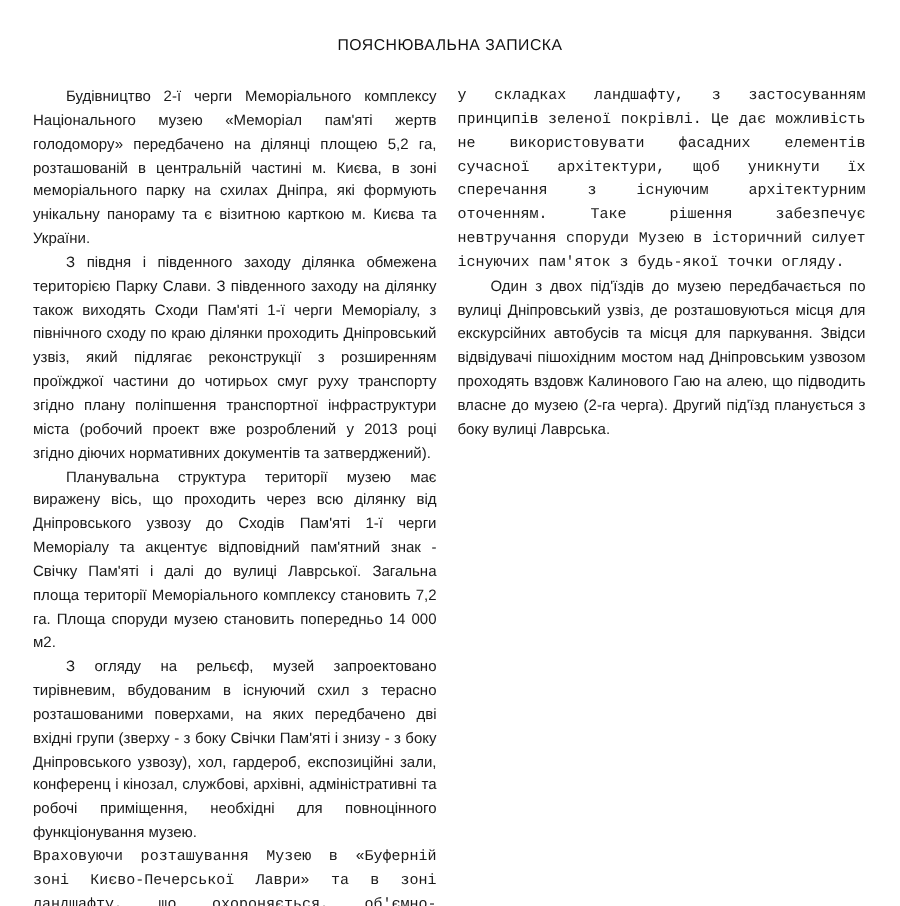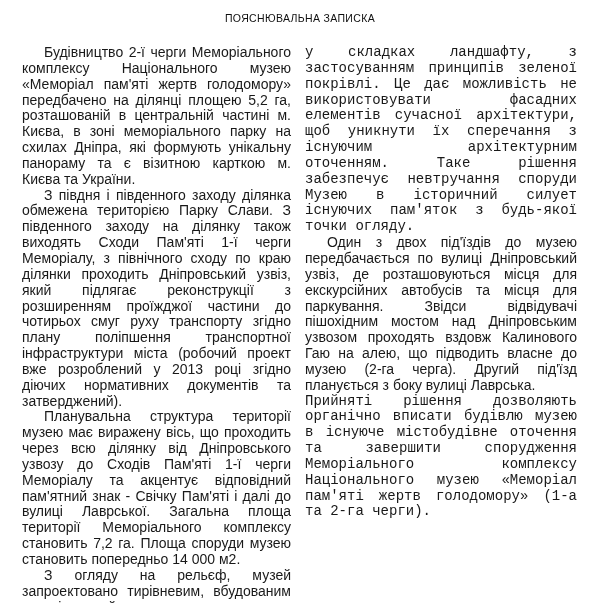--- a/index.html
+++ b/index.html
@@ -20,21 +20,21 @@
     width: 600px;
     height: 604px;
     box-sizing: border-box;
   }
   .doc-title {
     text-align: center;
     font-size: 10.5px;
     letter-spacing: 0.35px;
     font-weight: 400;
     color: #0f0f0f;
-    margin: 0;
+    margin: 12px;
     padding-top: 12px;
     padding-bottom: 0;
     font-family: "Liberation Sans", sans-serif;
   }
   .columns {
     position: absolute;
     top: 45px;
     left: 0;
     right: 0;
     display: flex;
@@ -50,21 +50,21 @@
   }
   .col-right {
     width: 300px;
     padding-left: 5px;
     padding-right: 23px;
   }
   p.para {
     margin: 0;
     text-align: justify;
     text-justify: inter-word;
-    font-size: 14px;
+    font-size: 10px;
     line-height: 15.85px;
     color: #191919;
     hyphens: none;
   }
   p.indent {
     text-indent: 22px;
   }
   p.noindent {
     text-indent: 0;
     font-family: Liberation Mono, monospace;
@@ -83,18 +83,17 @@
       <p class="para indent">Будівництво 2-ї черги Меморіального комплексу Національного музею «Меморіал пам'яті жертв голодомору» передбачено на ділянці площею 5,2 га, розташованій в центральній частині м. Києва, в зоні меморіального парку на схилах Дніпра, які формують унікальну панораму та є візитною карткою м. Києва та України.</p>
       <p class="para indent">З півдня і південного заходу ділянка обмежена територією Парку Слави. З південного заходу на ділянку також виходять Сходи Пам'яті 1-ї черги Меморіалу, з північного сходу по краю ділянки проходить Дніпровський узвіз, який підлягає реконструкції з розширенням проїжджої частини до чотирьох смуг руху транспорту згідно плану поліпшення транспортної інфраструктури міста (робочий проект вже розроблений у 2013 році згідно діючих нормативних документів та затверджений).</p>
       <p class="para indent">Планувальна структура території музею має виражену вісь, що проходить через всю ділянку від Дніпровського узвозу до Сходів Пам'яті 1-ї черги Меморіалу та акцентує відповідний пам'ятний знак - Свічку Пам'яті і далі до вулиці Лаврської. Загальна площа території Меморіального комплексу становить 7,2 га. Площа споруди музею становить попередньо 14 000 м2.</p>
       <p class="para indent">З огляду на рельєф, музей запроектовано тирівневим, вбудованим в існуючий схил з терасно розташованими поверхами, на яких передбачено дві вхідні групи (зверху - з боку Свічки Пам'яті і знизу - з боку Дніпровського узвозу), хол, гардероб, експозиційні зали, конференц і кінозал, службові, архівні, адміністративні та робочі приміщення, необхідні для повноцінного функціонування музею.</p>
       <p class="para noindent">Враховуючи розташування Музею в «Буферній зоні Києво-Печерської Лаври» та в зоні ландшафту, що охороняється, об'ємно-просторовими рішеннями 2-ї черги передбачено приховане розміщення споруди Музею за правилами сучасної зеленої архітектури</p>
     </div>
 
     <div class="col col-right">
       <p class="para noindent">у складках ландшафту, з застосуванням принципів зеленої покрівлі. Це дає можливість не використовувати фасадних елементів сучасної архітектури, щоб уникнути їх сперечання з існуючим архітектурним оточенням. Таке рішення забезпечує невтручання споруди Музею в історичний силует існуючих пам'яток з будь-якої точки огляду.</p>
       <p class="para indent">Один з двох під'їздів до музею передбачається по вулиці Дніпровський узвіз, де розташовуються місця для екскурсійних автобусів та місця для паркування. Звідси відвідувачі пішохідним мостом над Дніпровським узвозом проходять вздовж Калинового Гаю на алею, що підводить власне до музею (2-га черга). Другий під'їзд планується з боку вулиці Лаврська.</p>
-      <p class="para noindent">Прийняті рішення дозволяють органічно вписати будівлю  музею в існуюче містобудівне оточення та завершити спорудження Меморіального комплексу Національного музею «Меморіал пам'яті жертв голодомору» (1-а та 2-га черги).</p>
     </div>
 
   </div>
 
 </div>
 
 </body></html>

